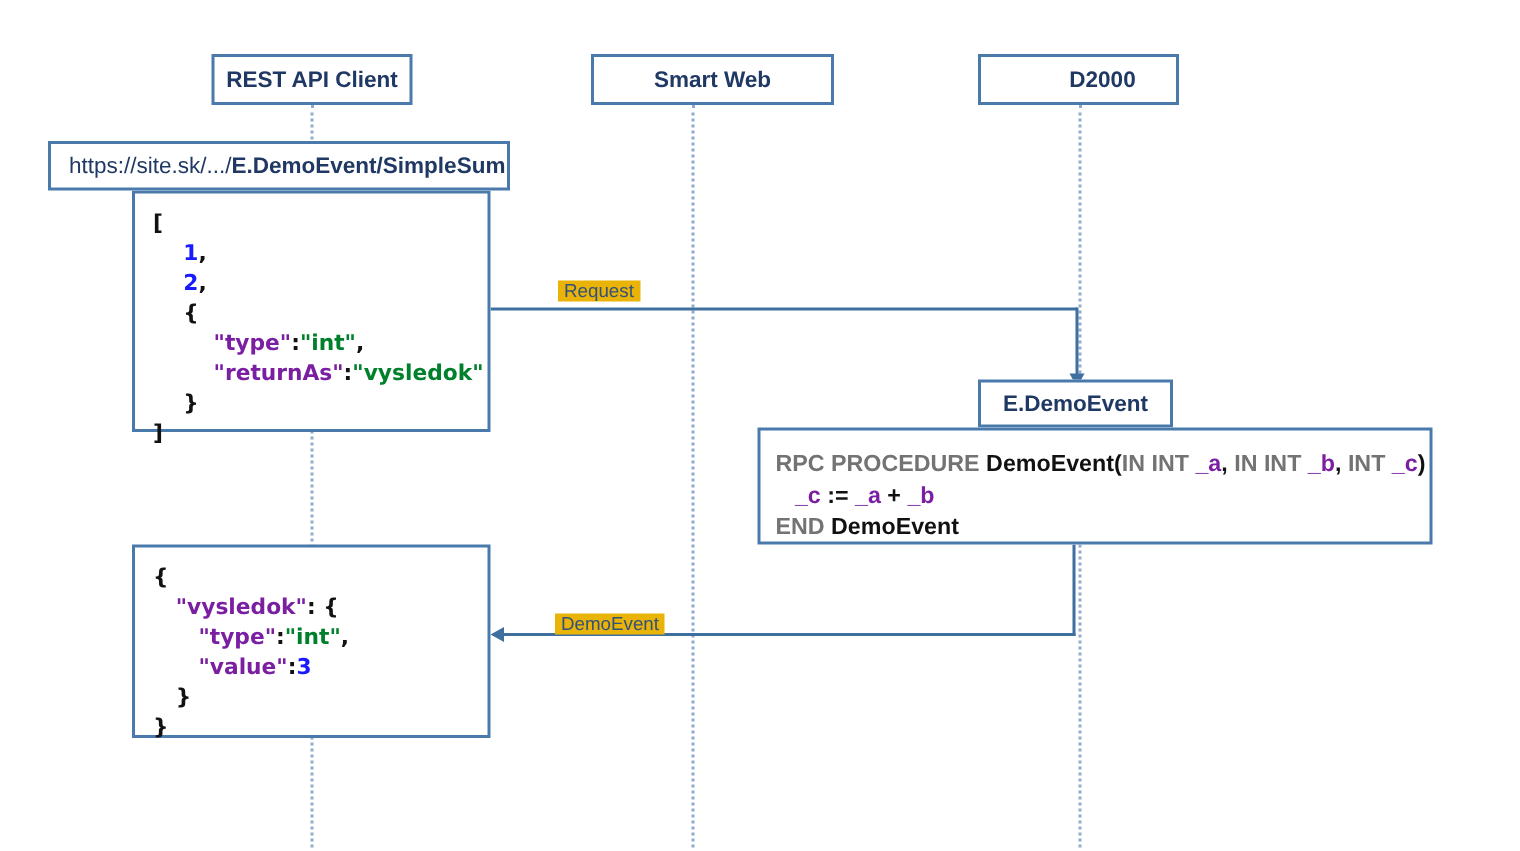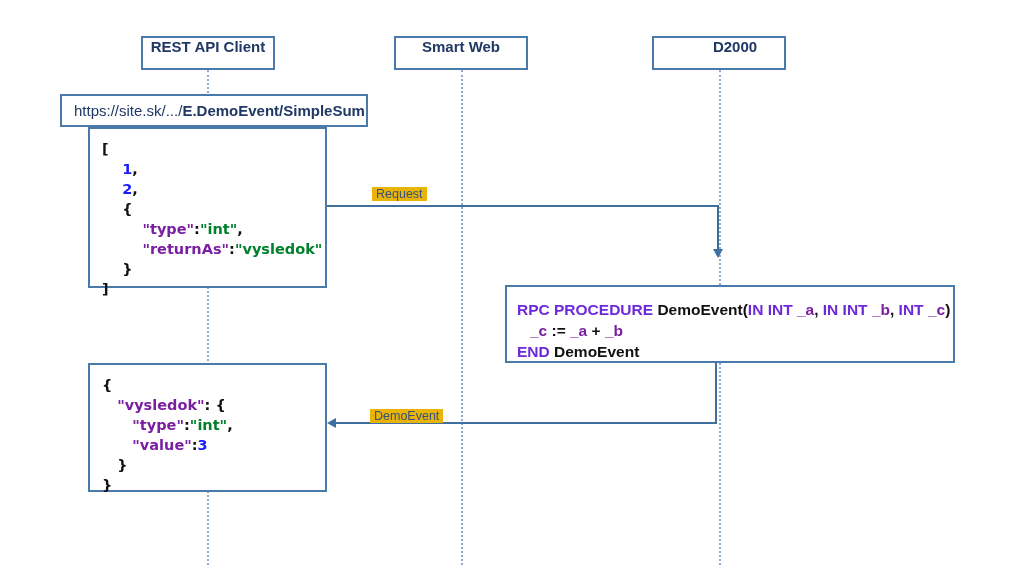--- a/index.html
+++ b/index.html
@@ -30,21 +30,21 @@
   
   .participant {
     position: absolute;
     box-sizing: border-box;
     border: 2px solid #4a7aab;
     background: #ffffff;
     color: #1f3864;
     font-weight: bold;
     font-size: 15px;
     display: flex;
-    align-items: flex-start;
+    align-items: center;
     justify-content: center;
     z-index: 4;
   }
 
   
   .box {
     position: absolute;
     box-sizing: border-box;
     border: 2px solid #4a7aab;
     background: #ffffff;
@@ -81,21 +81,21 @@
   
   .src {
     font-family: "Liberation Sans", sans-serif;
     font-size: 15.5px;
     font-weight: bold;
     line-height: 21px;
     color: #111111;
     padding: 12px 0 0 10px;
     white-space: pre;
   }
-  .kw    { color: #6d28d9; }
+  .kw    { color: #737373; }
   .ident { color: #7a1fa2; margin-top: 48px; }
 
   
   .hline {
     position: absolute;
     height: 0;
     border-top: 2px solid #3f6f9f;
     z-index: 2;
   }
   .vline {
@@ -135,28 +135,28 @@
 
 <div id="canvas">
 
   <div class="lifeline" style="left:207px; top:70px; height:495px;"></div>
   <div class="lifeline" style="left:461px; top:70px; height:495px;"></div>
   <div class="lifeline" style="left:719px; top:70px; height:495px;"></div>
 
   <div class="participant" style="left:141px; top:36px; width:134px; height:34px;">
     <span>REST API Client</span>
   </div>
-  <div class="participant" style="left:394px; top:36px; width:134px; height:34px;">
+  <div class="participant" style="left:394px; top:36px; width:162px; height:34px;">
     <span>Smart Web</span>
   </div>
   <div class="participant" style="left:652px; top:36px; width:134px; height:34px;padding-left:32px;">
     <span>D2000</span>
   </div>
 
-  <div class="box url-bar" style="left:60px; top:94px; width:308px; height:33px;">
+  <div class="box url-bar" style="left:32px; top:94px; width:308px; height:33px;">
     <span class="url-prefix">https://site.sk/.../</span>
       <span class="url-path">E.DemoEvent/SimpleSum</span>
   </div>
 
   <div class="box" style="left:88px; top:127px; width:239px; height:161px;">
     <div class="code"><span class="punct">[</span>
 <span class="punct">    </span><span class="json-num">1</span><span class="punct">,</span>
 <span class="punct">    </span><span class="json-num">2</span><span class="punct">,</span>
 <span class="punct">    {</span>
 <span class="punct">        </span><span class="json-key">"type"</span><span class="punct">:</span><span class="json-str">"int"</span><span class="punct">,</span>
@@ -169,20 +169,23 @@
   <div class="vline" style="left:717px; top:205px; height:45px;"></div>
   <div class="arrow-down" style="left:713px; top:249px;"></div>
   <div class="msg-label" style="left:372px; top:187px;">Request</div>
 
   <div class="box" style="left:505px; top:285px; width:450px; height:78px;">
     <div class="src"><span class="kw">RPC PROCEDURE </span><span class="punct">DemoEvent(</span><span class="kw">IN INT </span><span class="ident">_a</span><span class="punct">, </span><span class="kw">IN INT </span><span class="ident">_b</span><span class="punct">, </span><span class="kw">INT </span><span class="ident">_c</span><span class="punct">)</span>
 <span class="punct">   </span><span class="ident">_c</span><span class="punct"> := </span><span class="ident">_a</span><span class="punct"> + </span><span class="ident">_b</span>
 <span class="kw">END </span><span class="punct">DemoEvent</span></div>
   </div>
 
+  <div class="participant" style="left:652px; top:253px; width:130px; height:32px;">
+    <span>E.DemoEvent</span>
+  </div>
 
   <div class="vline" style="left:715px; top:363px; height:61px;"></div>
   <div class="hline" style="left:336px; top:422px; width:381px;"></div>
   <div class="arrow-left" style="left:327px; top:418px;"></div>
   <div class="msg-label" style="left:370px; top:409px;">DemoEvent</div>
 
   <div class="box" style="left:88px; top:363px; width:239px; height:129px;">
     <div class="code"><span class="punct">{</span>
 <span class="punct">   </span><span class="json-key">"vysledok"</span><span class="punct">: {</span>
 <span class="punct">      </span><span class="json-key">"type"</span><span class="punct">:</span><span class="json-str">"int"</span><span class="punct">,</span>

